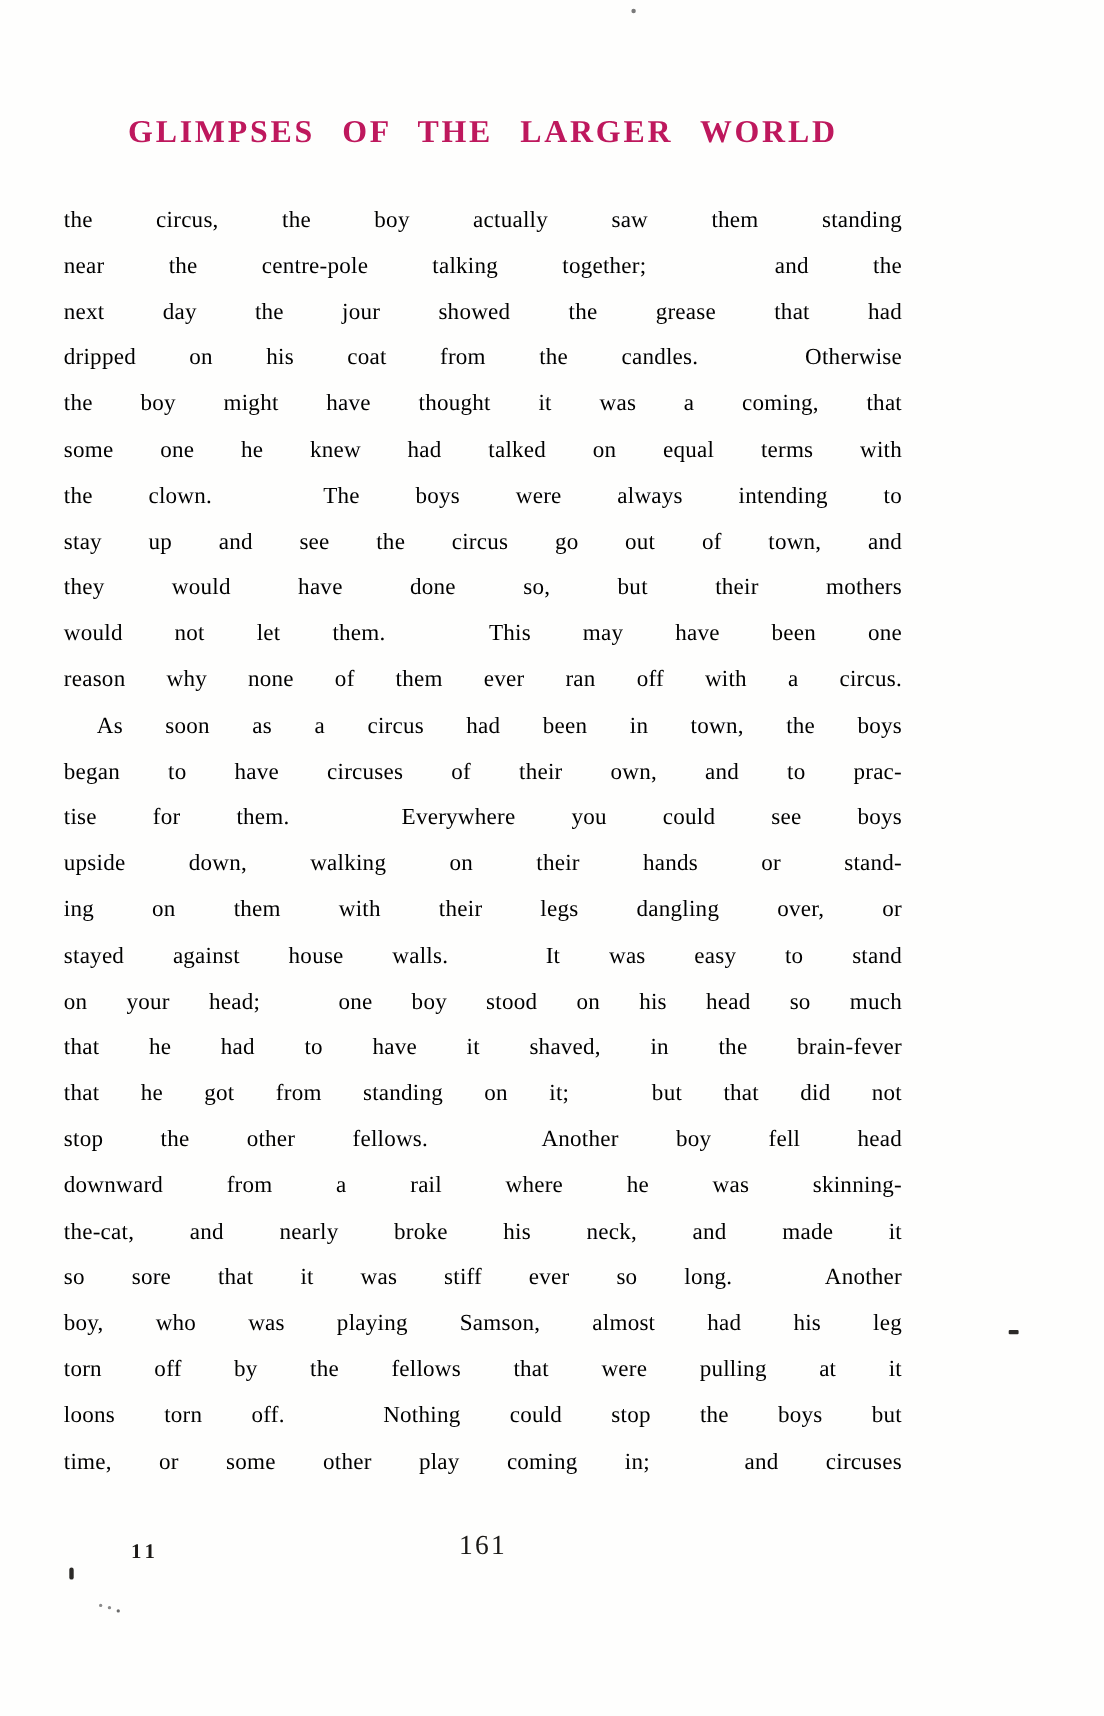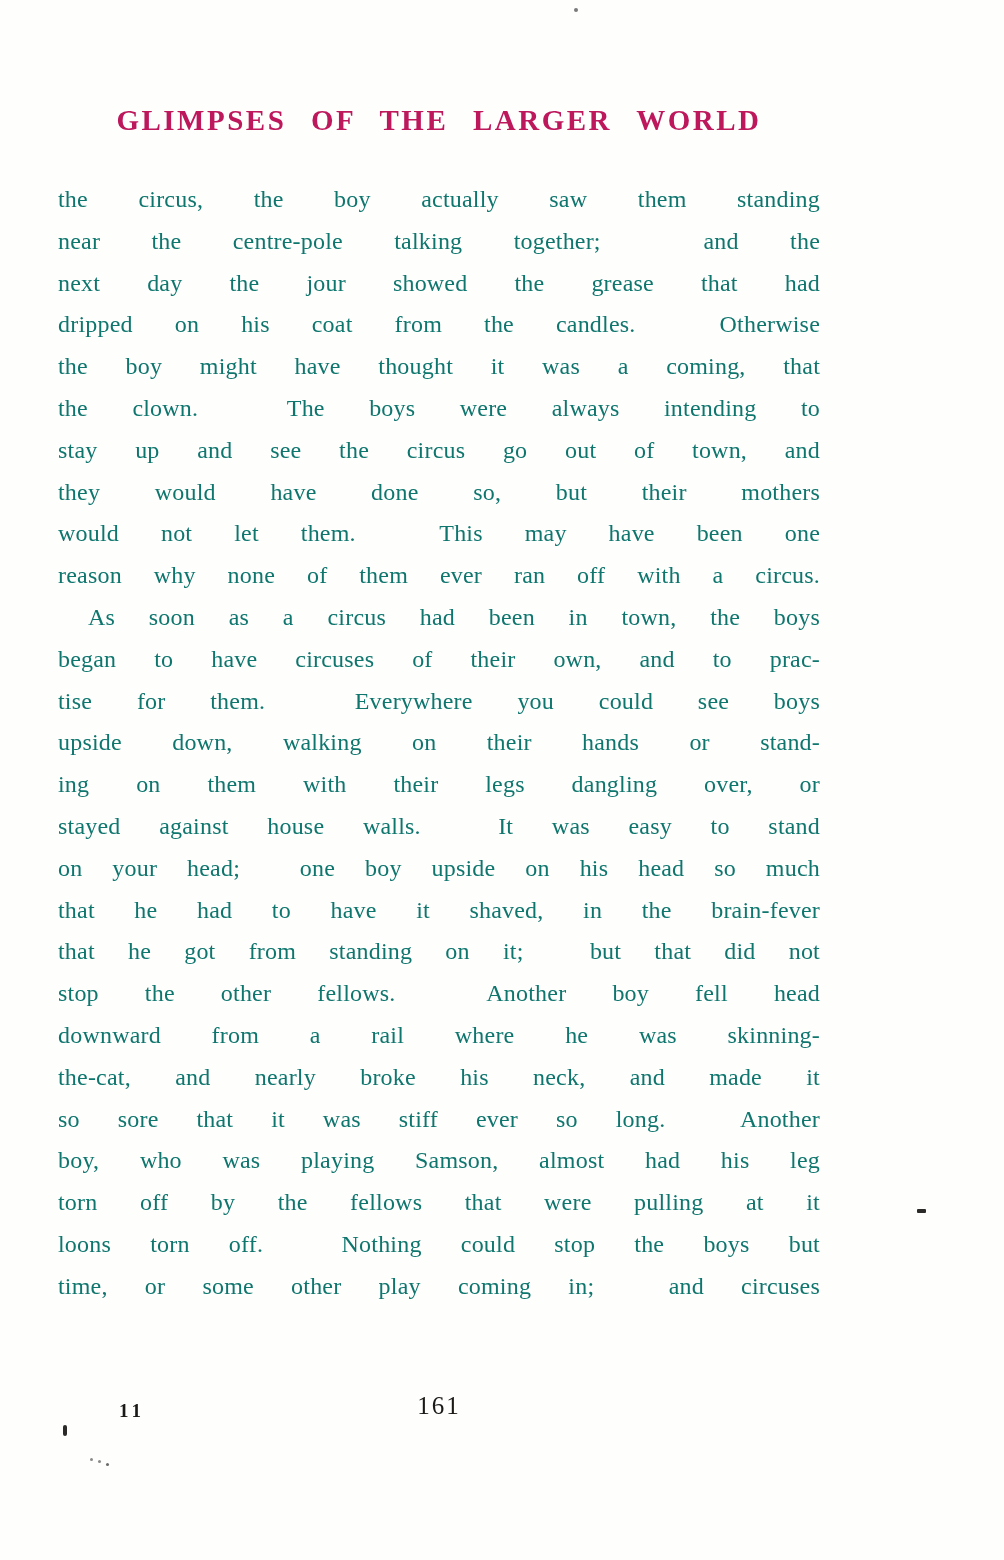--- a/index.html
+++ b/index.html
@@ -27,22 +27,22 @@
     letter-spacing: 2.5px;
     word-spacing: 15px;
     color: #be185d;
     white-space: nowrap;
   }
   .text-block {
     position: absolute;
     top: 179px;
     left: 58px;
     width: 762px;
-    font-size: 24px;
-    color: #0f766e;
+    font-size: 21px;
+    color: #000000;
   }
   .line {
     height: 41.8px;
     line-height: 41.8px;
     text-align: justify;
     text-align-last: justify;
     white-space: pre-wrap;
     letter-spacing: 0.2px;
   }
   .line.indent {
@@ -87,32 +87,33 @@
   <div class="artifact dot-top"></div>
 
   <div class="running-head">GLIMPSES OF THE LARGER WORLD</div>
 
   <div class="text-block">
     <div class="line">the circus, the boy actually saw them standing</div>
     <div class="line">near the centre-pole talking together;  and the</div>
     <div class="line">next day the jour showed the grease that had</div>
     <div class="line">dripped on his coat from the candles.  Otherwise</div>
     <div class="line">the boy might have thought it was a coming, that</div>
+    <div class="line">some one he knew had talked on equal terms with</div>
     <div class="line">the clown.  The boys were always intending to</div>
     <div class="line">stay up and see the circus go out of town, and</div>
     <div class="line">they would have done so, but their mothers</div>
     <div class="line">would not let them.  This may have been one</div>
     <div class="line">reason why none of them ever ran off with a circus.</div>
     <div class="line indent">As soon as a circus had been in town, the boys</div>
     <div class="line">began to have circuses of their own, and to prac-</div>
     <div class="line">tise for them.  Everywhere you could see boys</div>
     <div class="line">upside down, walking on their hands or stand-</div>
     <div class="line">ing on them with their legs dangling over, or</div>
     <div class="line">stayed against house walls.  It was easy to stand</div>
-    <div class="line">on your head;  one boy upside on his head so much</div>
+    <div class="line">on your head;  one boy stood on his head so much</div>
     <div class="line">that he had to have it shaved, in the brain-fever</div>
     <div class="line">that he got from standing on it;  but that did not</div>
     <div class="line">stop the other fellows.  Another boy fell head</div>
     <div class="line">downward from a rail where he was skinning-</div>
     <div class="line">the-cat, and nearly broke his neck, and made it</div>
     <div class="line">so sore that it was stiff ever so long.  Another</div>
     <div class="line">boy, who was playing Samson, almost had his leg</div>
     <div class="line">torn off by the fellows that were pulling at it</div>
     <div class="line">loons torn off.  Nothing could stop the boys but</div>
     <div class="line">time, or some other play coming in;  and circuses</div>

